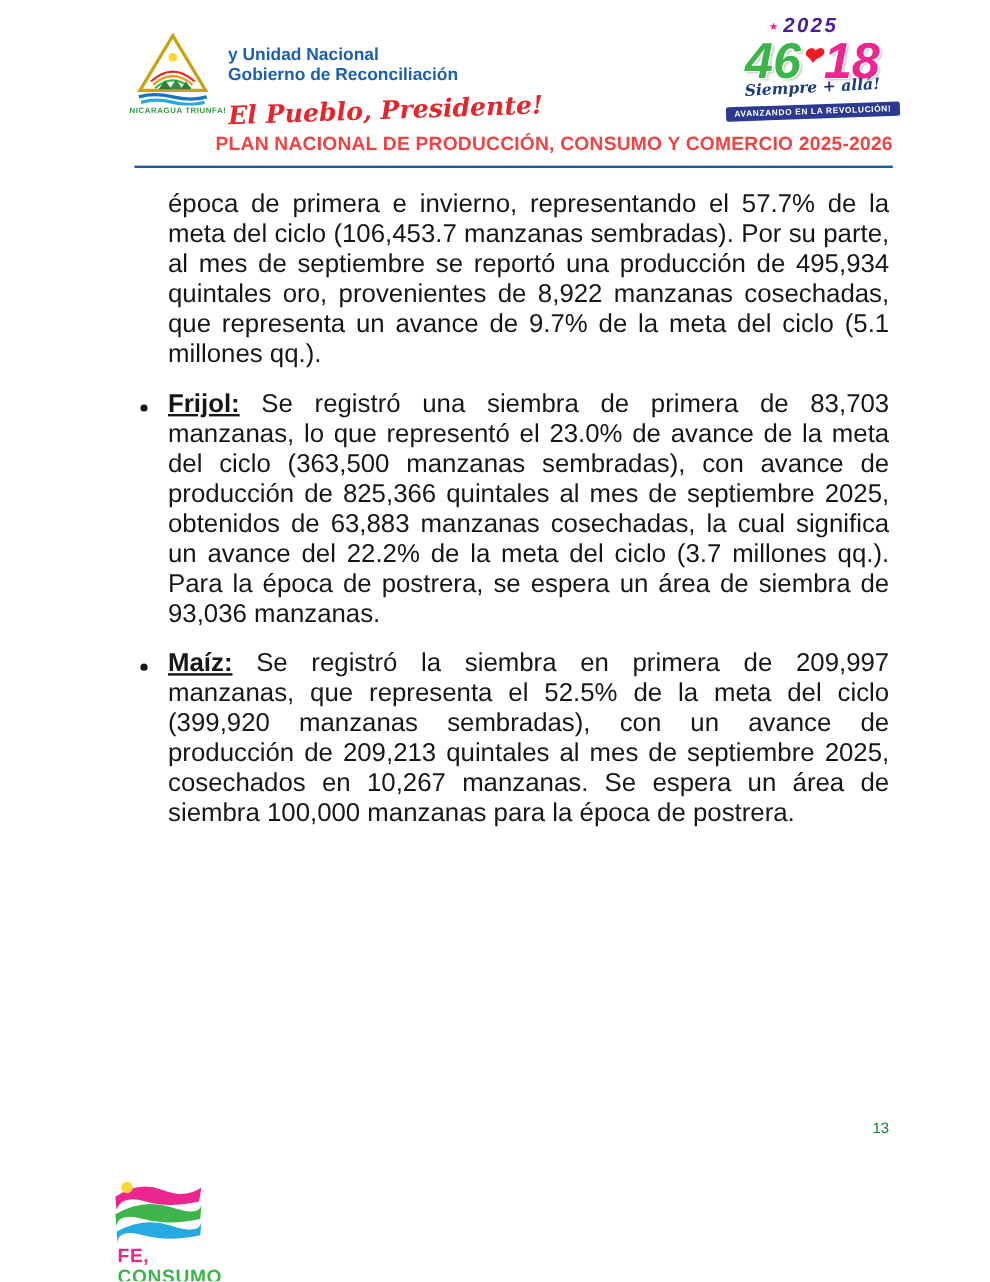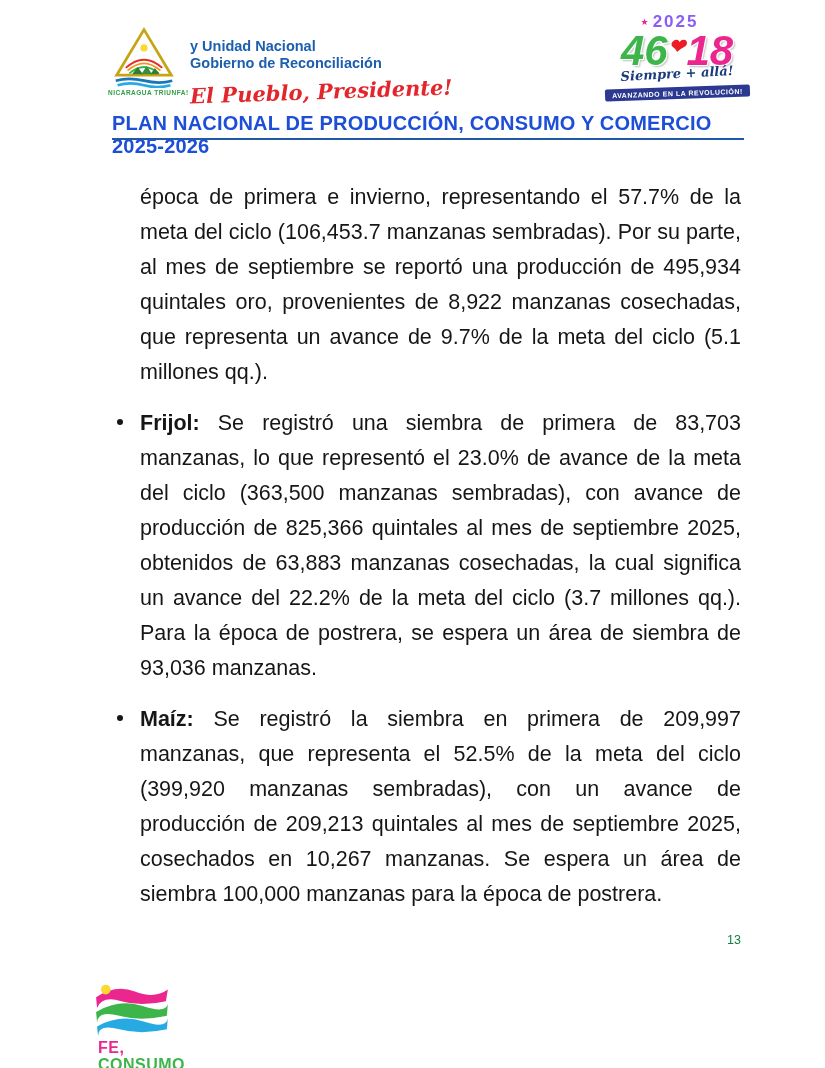--- a/index.html
+++ b/index.html
@@ -28,53 +28,53 @@
     font-weight: bold;
     font-style: italic;
     font-family: "DejaVu Serif", serif;
     transform: rotate(-2deg);
     white-space: nowrap;
   }
 
   
   .logo-right { position: absolute; top: 12px; right: 68px; width: 160px; text-align: center; }
   .year-row { display: flex; align-items: center; justify-content: center; gap: 4px; }
-  .year { color: #8b5cf6; font-weight: bold; font-size: 17px; letter-spacing: 2px; }
+  .year { color: #4c1d95; font-weight: bold; font-style: italic; font-size: 17px; letter-spacing: 2px; }
   .star { color: #ec268f; font-size: 9px; }
   .mini-flag { display: inline-block; width: 11px; height: 9px; border-radius: 1px; overflow: hidden; }
   .mini-flag .half-top { height: 50%; background: #d7202c; }
   .mini-flag .half-bot { height: 50%; background: #1a1a1a; }
   .big-nums { font-size: 42px; font-weight: bold; font-style: italic; line-height: 1; margin-top: -2px;
     text-shadow: 1px 1px 0 #fff, -1px -1px 0 #fff, 1px -1px 0 #fff, -1px 1px 0 #fff, 2px 2px 2px rgba(0,0,0,.25); }
   .n46 { color: #3db54a; }
   .heart { color: #ed1c24; font-size: 20px; vertical-align: 12px; margin: 0 1px; text-shadow: none; }
   .n19 { color: #ec268f; }
   .siempre { font-family: "DejaVu Serif", serif; font-style: italic; font-weight: bold; color: #1a3b7c; font-size: 13px; margin-top: -6px; transform: rotate(-3deg); }
   .ribbon { display: inline-block; margin-top: 3px; background: #2b3990; color: #ffffff; font-size: 7px; font-weight: bold; letter-spacing: 0.5px; padding: 2.5px 7px; border-radius: 2px; transform: rotate(-2deg); white-space: nowrap; }
 
   
   .doc-title {
     position: absolute; top: 112px; left: 112px; width: 632px;
-    text-align: left; color: #1d4ed8; font-weight: bold; font-size: 20px; letter-spacing: 0.2px;
+    text-align: right; color: #ef4444; font-weight: bold; font-size: 16px; letter-spacing: 0.2px;
   }
   .title-rule { position: absolute; top: 138px; left: 112px; width: 632px; height: 2px; background: #2059a8; }
 
   
   .body-text {
     position: absolute; top: 158px; left: 140px; width: 601px;
-    font-size: 21.5px; line-height: 35px; color: #161616; text-align: justify; margin-top: 22px;
+    font-size: 21.5px; line-height: 25px; color: #161616; text-align: justify;
   }
   .body-text p { margin-bottom: 14px; }
   .body-text ul { list-style: none; }
   .body-text li { position: relative; margin-top: 16px; }
   .body-text li::before {
     content: ""; position: absolute; left: -23px; top: 13px;
     width: 6px; height: 6px; border-radius: 50%; background: #161616;
   }
-  .bullet-label { font-weight: bold; }
+  .bullet-label { font-weight: bold; text-decoration: underline; }
 
   
   .page-number { position: absolute; top: 933px; right: 84px; font-size: 12.5px; color: #15803d; }
   .footer-logo { position: absolute; left: 92px; top: 976px; display: flex; align-items: flex-start; flex-direction: column; }
   .footer-text { margin-left: 6px; font-weight: bold; line-height: 1.05; font-size: 16px; letter-spacing: 0.5px; }
   .ft-fe { color: #ec268f; }
   .ft-familia { color: #3db54a; }
   .ft-comunidad { color: #27aae1; }
 </style>
 </head>

